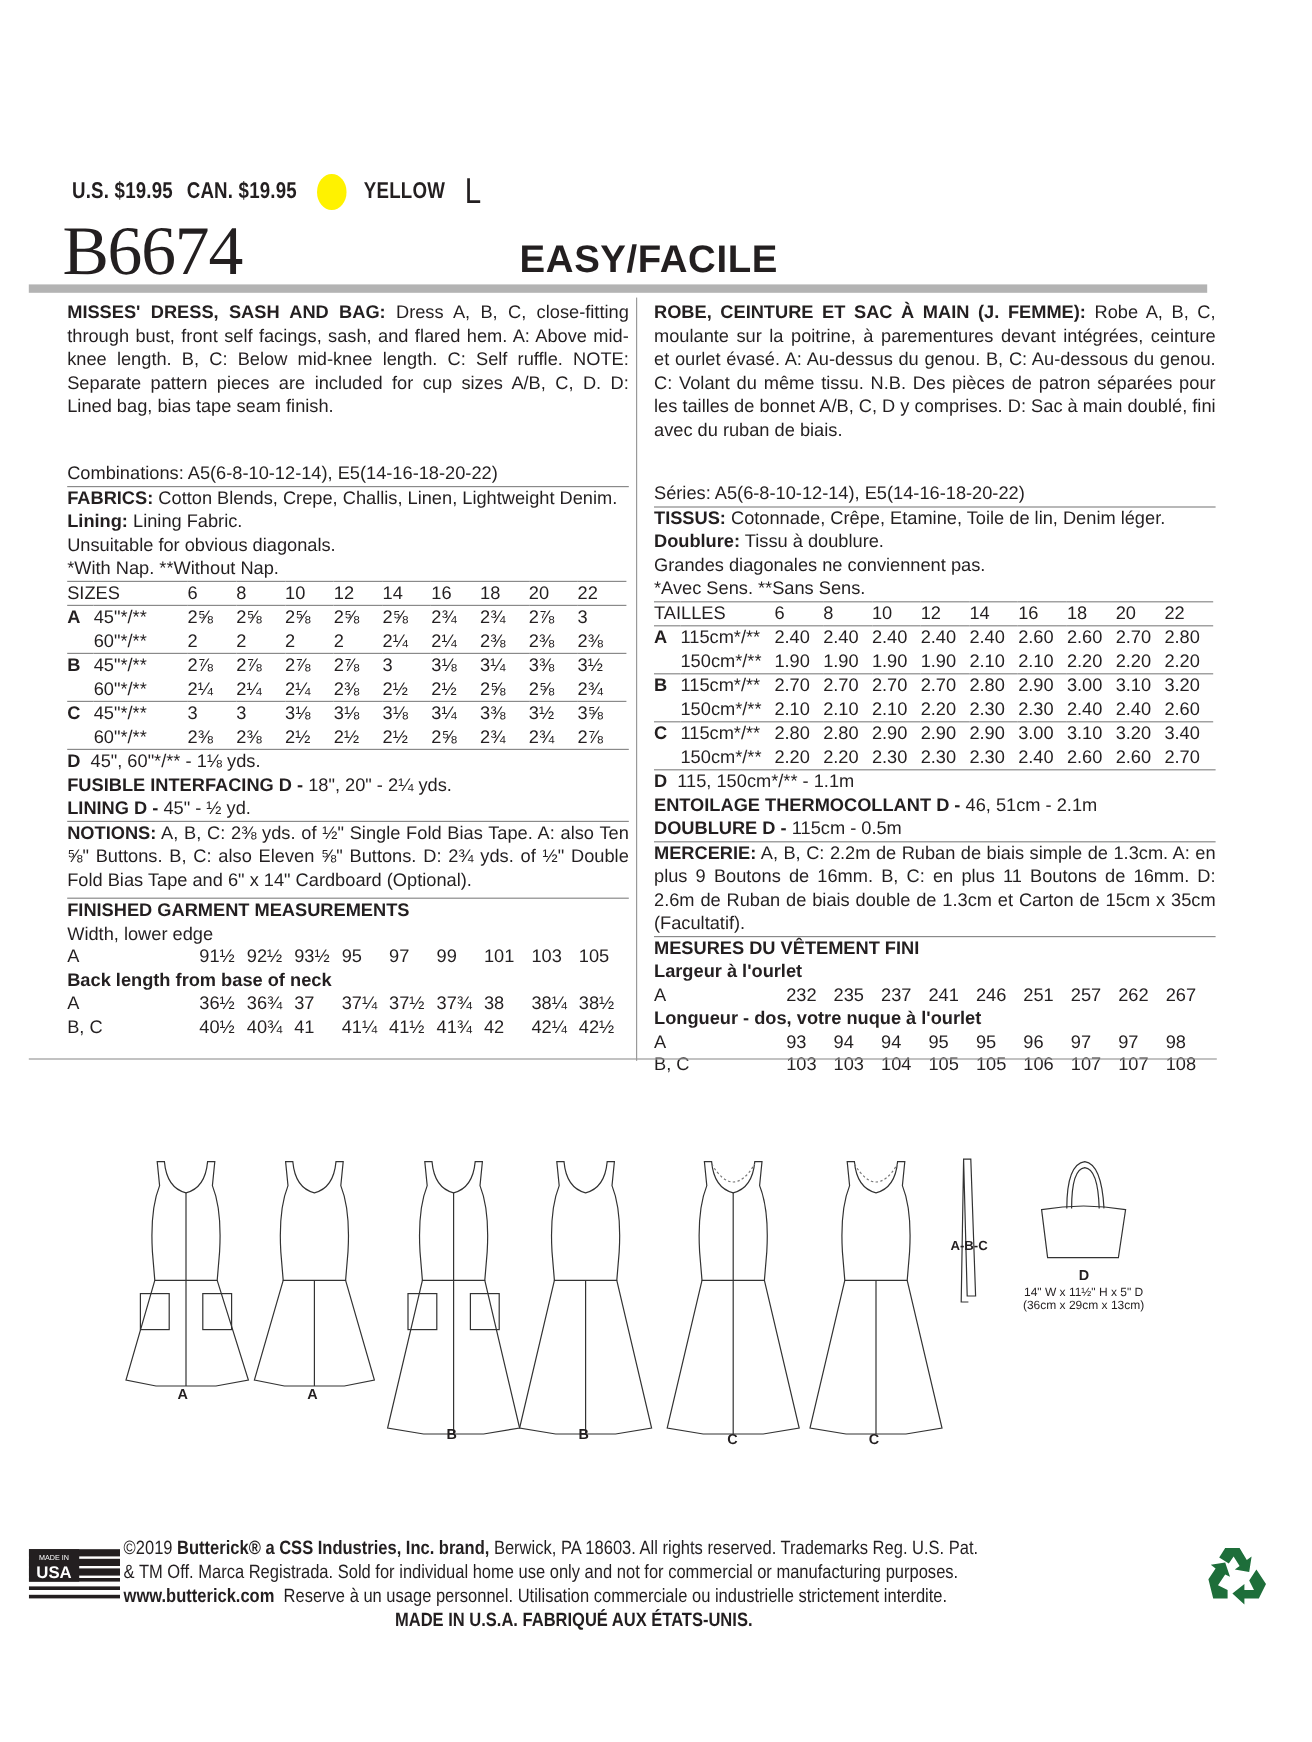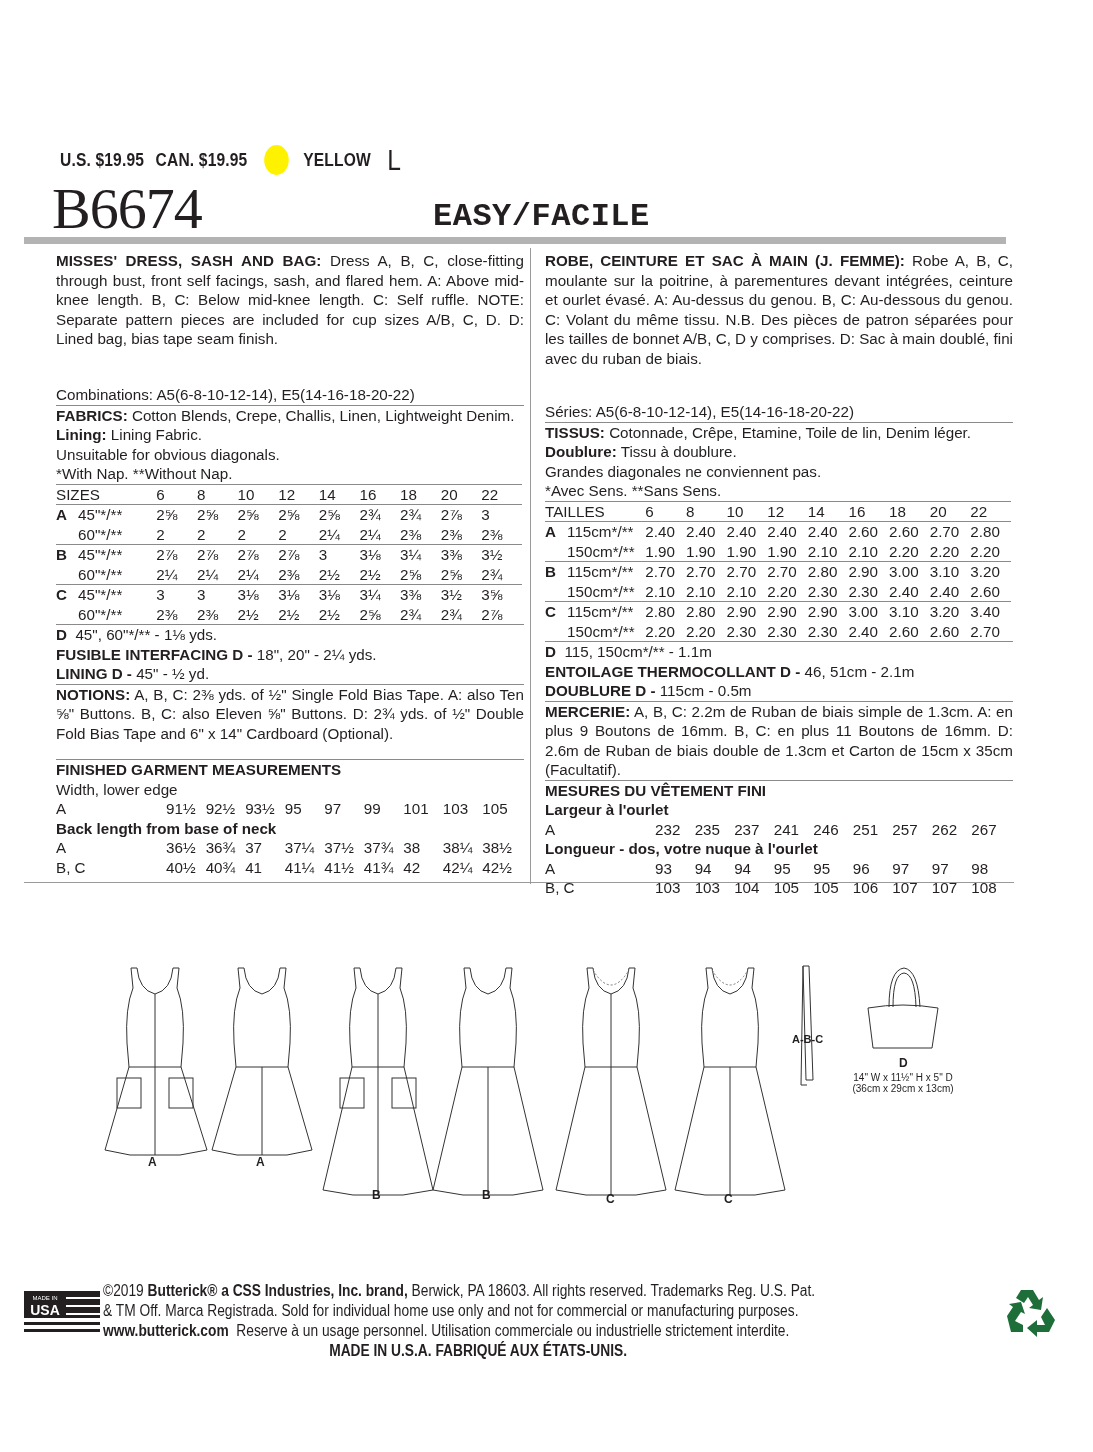--- a/index.html
+++ b/index.html
@@ -4,21 +4,21 @@
 <style>
   * { box-sizing: border-box; margin: 0; padding: 0; }
   body { width: 1093px; height: 1452px; background: #ffffff; color: #231f20; font-family: "Liberation Sans", sans-serif; position: relative; overflow: hidden; }
   .abs { position: absolute; }
   
   .price { left: 60px; top: 143px; font-family: "Liberation Sans", sans-serif; font-weight: bold; font-size: 19px; letter-spacing: 0.2px; transform: scaleX(0.82); transform-origin: left; white-space: nowrap; display:flex; align-items:center; }
   .price span { margin-right: 14px; }
   .dot { width: 30px; height: 30px; border-radius: 50%; background: #fff200; display: inline-block; margin: 0 18px 0 6px; }
   .letterL { font-size: 30px; font-weight: normal; margin-left: 6px; }
   .pattern-no { left: 52px; top: 180px; font-family: Liberation Serif, serif; font-size: 58px; letter-spacing: -1px; line-height: 1; }
-  .easy { left: 433px; top: 198px; font-family: Liberation Mono, monospace; font-size: 32px; font-weight: bold; letter-spacing: 0.5px; }
+  .easy { left: 433px; top: 198px; font-family: Liberation Sans, sans-serif; font-size: 32px; font-weight: bold; letter-spacing: 0.5px; }
   .topbar { left: 24px; top: 237px; width: 982px; height: 7px; background: #b3b3b3; }
   .vdiv { left: 530px; top: 248px; width: 1px; height: 636px; background: #9a9a9a; }
   .col { width: 468px; font-size: 15.2px; line-height: 19.5px; }
   .colL { left: 56px; }
   .colR { left: 545px; }
   b { font-weight: bold; text-align: center; }
   .rule { border-top: 1.3px solid #8a8a8a; }
   table { border-collapse: collapse; width: 466px; font-size: 15.2px; }
   td { padding: 0; height: 19.5px; white-space: nowrap; }
   tr.sep td { border-top: 1.3px solid #8a8a8a; }
@@ -155,21 +155,21 @@
           <td class="v">2¾</td>
           <td class="v">2¾</td>
           <td class="v">2⅞</td>
         </tr>
       </tbody>
     </table>
   <div class="rule"><b>D</b>&nbsp; <span>45", 60"*/** - 1⅛ yds.</span></div>
   <div><b>FUSIBLE INTERFACING D -</b> <span>18", 20" - 2¼ yds.</span></div>
   <div><b>LINING D -</b> <span>45" - ½ yd.</span></div>
   <div class="rule" style="text-align:justify"><b>NOTIONS:</b> <span>A, B, C: 2⅜ yds. of ½" Single Fold Bias Tape. A: also Ten ⅝" Buttons. B, C: also Eleven ⅝" Buttons. D: 2¾ yds. of ½" Double Fold Bias Tape and 6" x 14" Cardboard (Optional).</span></div>
-  <div class="rule" style="margin-top:16px">
+  <div class="rule" style="margin-top:5px">
     <b>FINISHED GARMENT MEASUREMENTS</b>
     <table class="fm" id="fm-en">
         <tbody>
           <tr>
             <td colspan="10" style="font-weight:normal">Width, lower edge</td>
           </tr>
           <tr>
             <td class="name">A</td>
             <td class="v">91½</td>
             <td class="v">92½</td>

